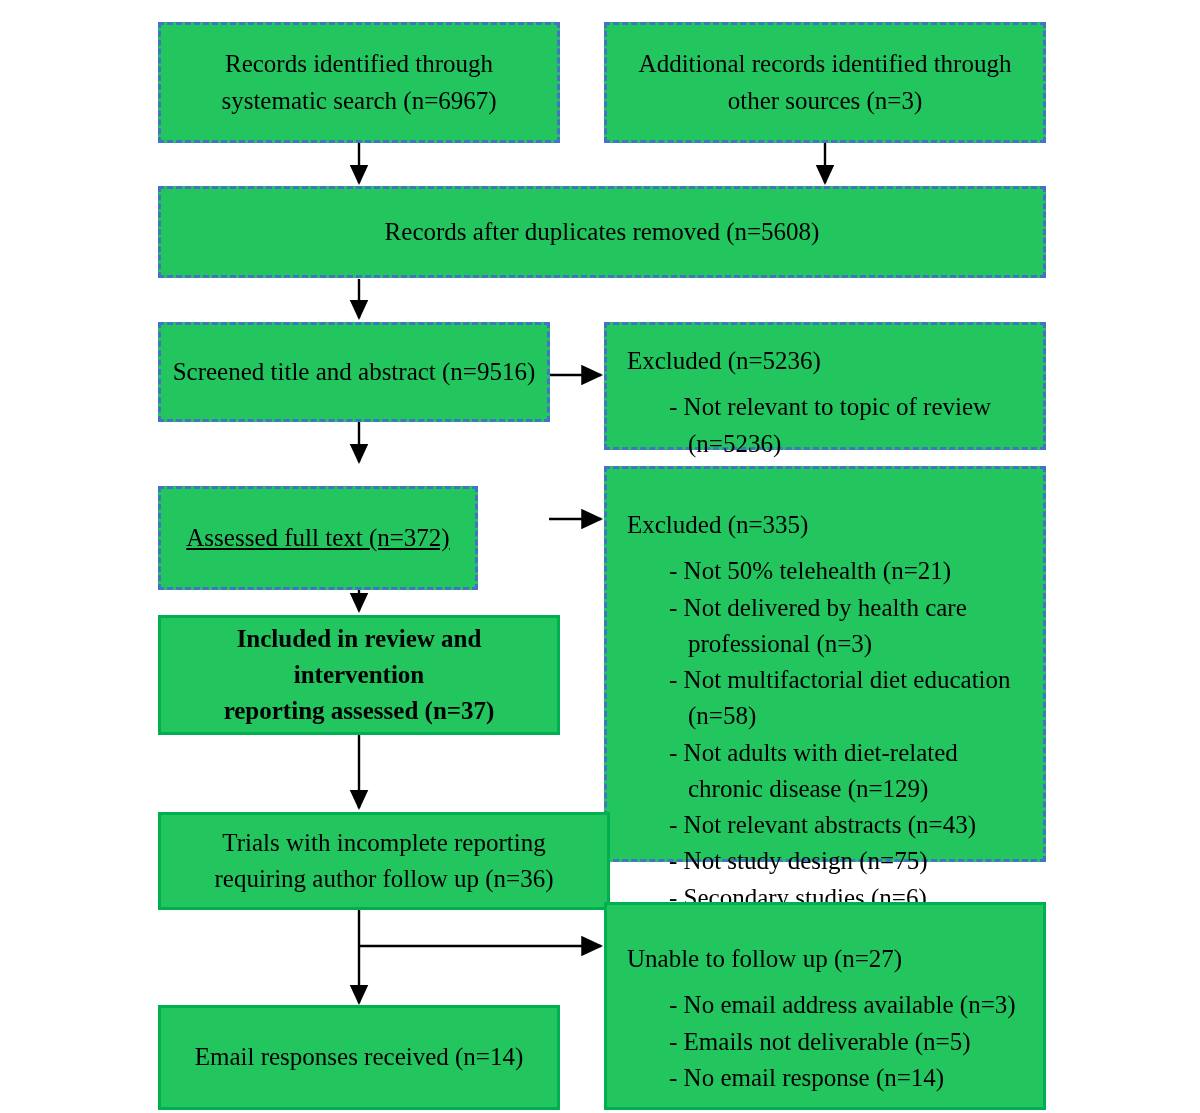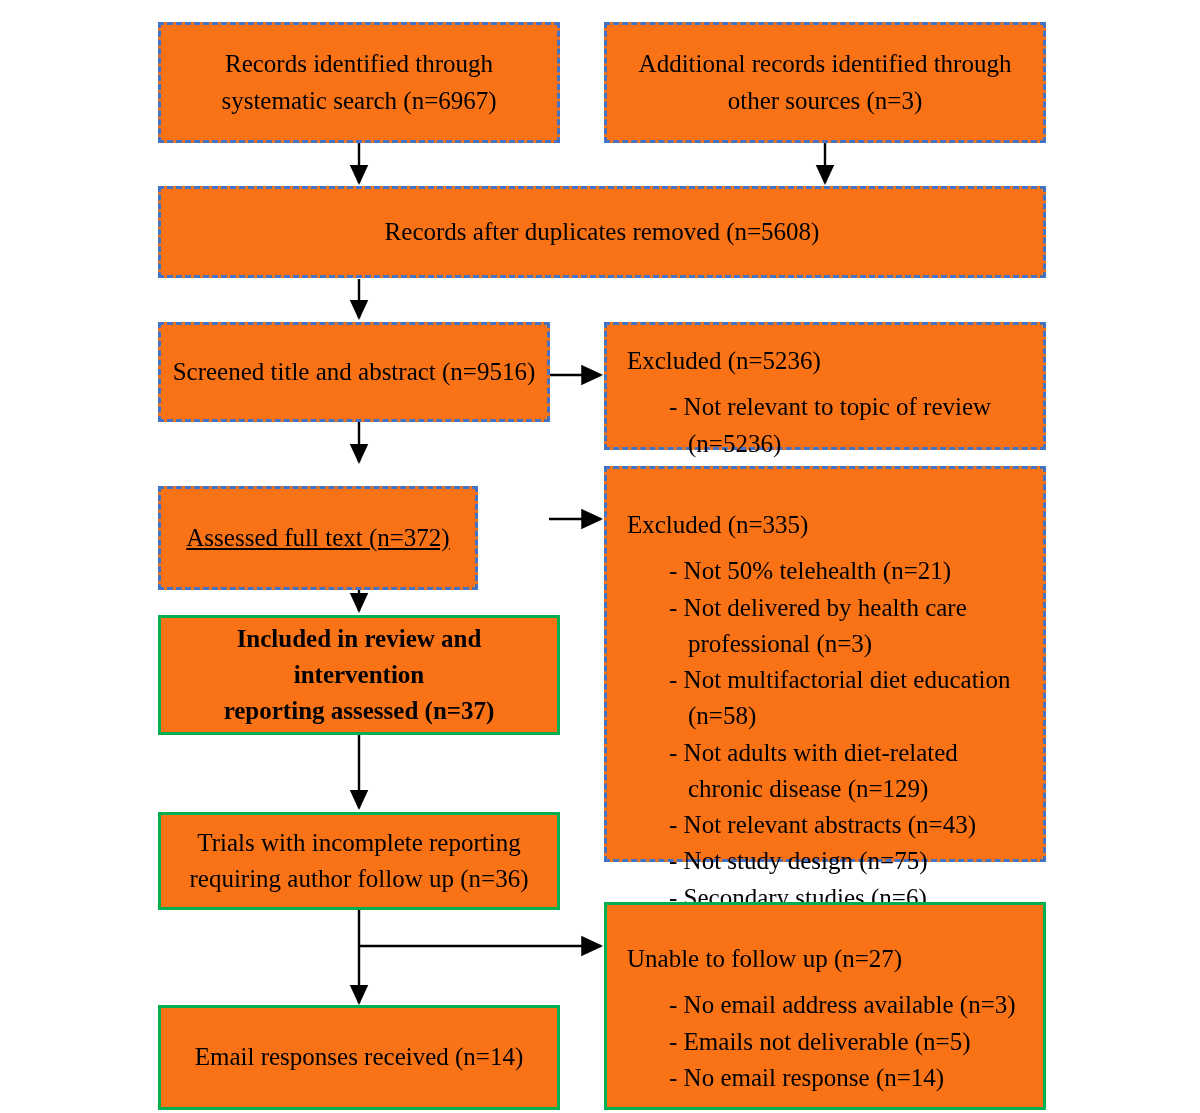--- a/index.html
+++ b/index.html
@@ -11,21 +11,21 @@
   #stage{
     position:relative;
     width:1200px;
     height:1113px;
     background:#ffffff;
     overflow:hidden;
   }
   .box{
     position:absolute;
     box-sizing:border-box;
-    background:#f97316;
+    background:#22c55e;
     display:flex;
     align-items:center;
     justify-content:center;
   }
   .box.dashed{
     border:3px dashed #4472C4;
   }
   .box.solid{
     border:3px solid #00B050;
   }
@@ -146,21 +146,21 @@
     </ul>
   </div>
 
   <div class="box solid" style="left:158px;top:615px;width:402px;height:120px;font-weight:bold;">
     <div class="txt">
       <span>Included in review and intervention</span><br>
       <span>reporting assessed (n=37)</span>
     </div>
   </div>
 
-  <div class="box solid" style="left:158px;top:812px;width:402px;height:98px;">
+  <div class="box solid" style="left:158px;top:812px;width:452px;height:98px;">
     <div class="txt">
       <span>Trials with incomplete reporting</span><br>
       <span>requiring author follow up (n=36)</span>
     </div>
   </div>
 
   <div class="box solid listbox" style="left:604px;top:902px;width:442px;height:208px;padding-top:36px;">
     <span class="lead">Unable to follow up (n=27)</span>
     <ul>
       <li>-  No email address available (n=3)</li>

